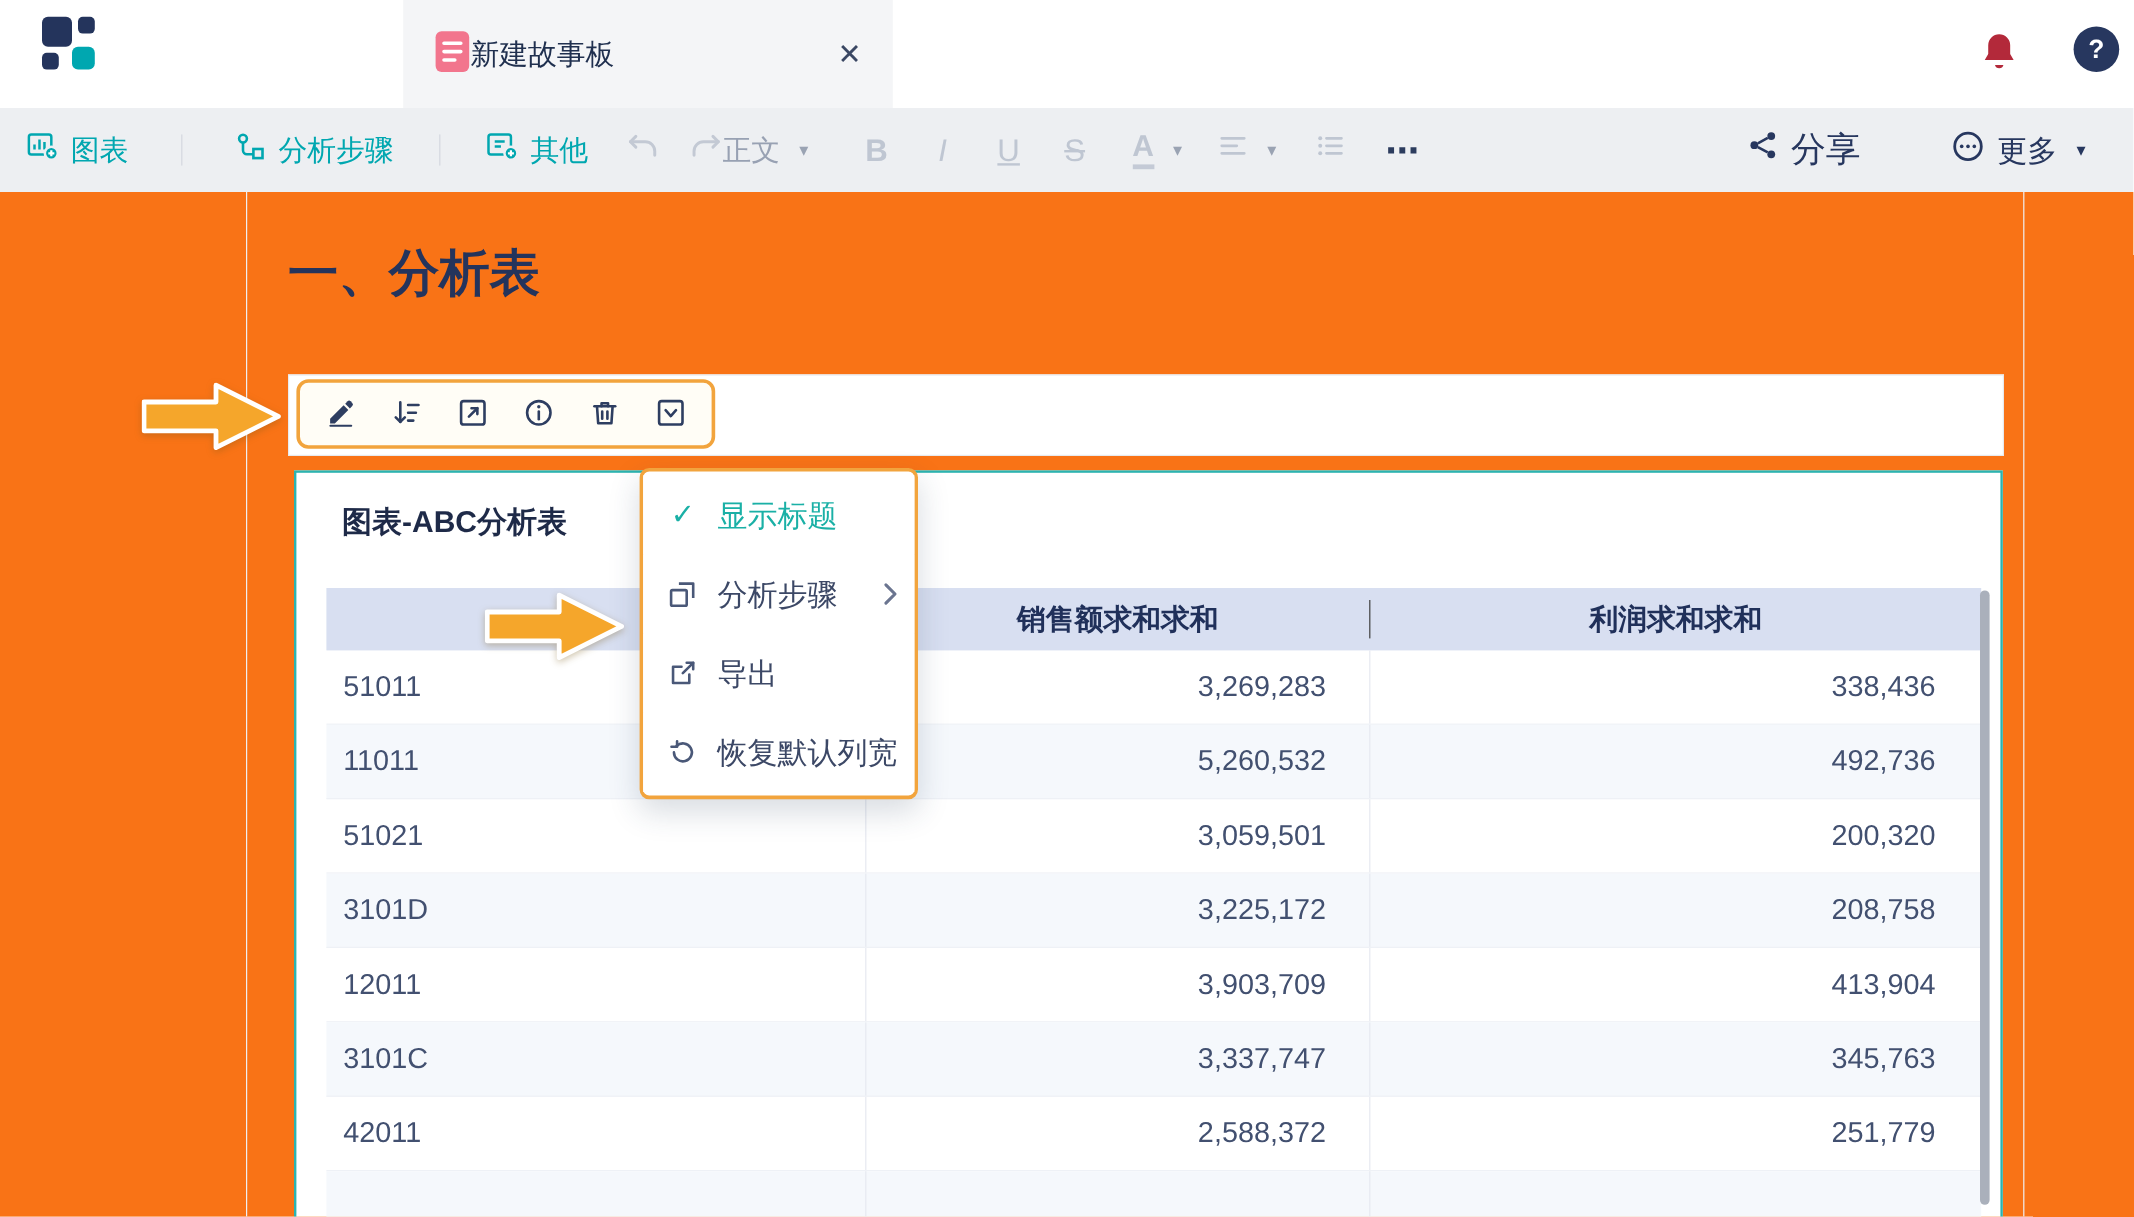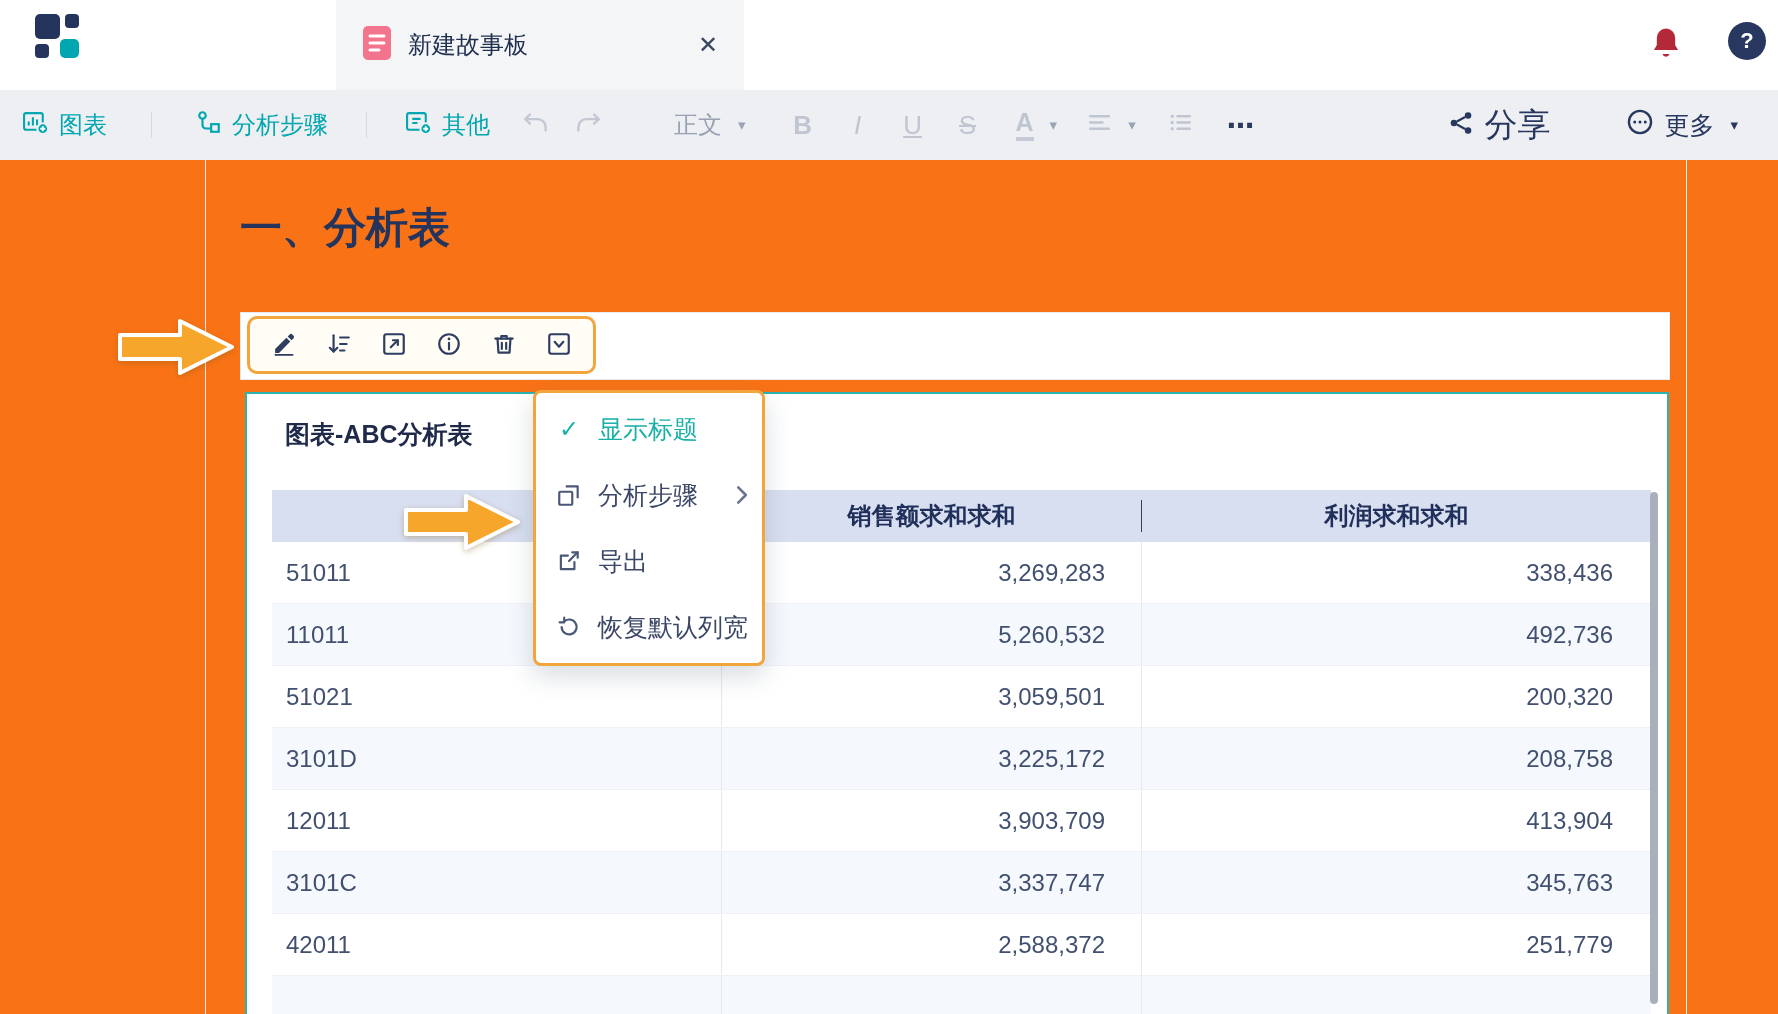--- a/index.html
+++ b/index.html
@@ -4,52 +4,52 @@
 <style>
   *{margin:0;padding:0;box-sizing:border-box}
   html,body{width:1778px;height:1014px}
   body{position:relative;overflow:hidden;background:#fff;color:#26365e;
        font-family:"Liberation Sans","DejaVu Sans",sans-serif}
 
   
   .topbar{position:absolute;top:0;left:0;width:1778px;height:90px;background:#fff}
   .logo{position:absolute;left:34px;top:13px;width:46px;height:46px;cursor:pointer}
   .tab{position:absolute;left:336px;top:0;width:408px;height:90px;background:#f4f5f7;
-       display:flex;align-items:center;gap:16px;padding:0 26px}
+       display:flex;align-items:center;padding:0 26px}
   .tab-title{font-size:24px;color:#20304f}
   .tab-close{margin-left:auto;background:none;border:none;font-size:24px;color:#3a4763;
              cursor:pointer;font-family:inherit}
   .bell{position:absolute;left:1650px;top:26px;cursor:pointer}
   .help{position:absolute;left:1728px;top:22px;width:38px;height:38px;border-radius:50%;
         background:#27375f;color:#fff;display:flex;align-items:center;justify-content:center;
         font-size:22px;font-weight:bold;cursor:pointer}
 
   
   .toolbar{position:absolute;top:90px;left:0;width:1778px;height:70px;background:#edeff2;
            display:flex;align-items:center;padding:0 40px 0 22px;font-size:24px}
   .tbtn{display:flex;align-items:center;gap:10px;background:none;border:none;
         font-family:inherit;font-size:24px;cursor:pointer;padding:0;color:inherit}
   .teal{color:#00a7b0}
   .sep{width:1px;height:26px;background:#d4d8df}
   .sep1{margin:0 44px}.sep2{margin:0 38px}
   .tb-undo{margin-left:32px}.tb-redo{margin-left:26px}
-  .tb-para{margin-left:72px;color:#98a1b3}
+  .tb-para{color:#98a1b3}
   .fmt{font-size:26px;color:#bfc6d2;width:34px;text-align:center;margin-right:21px;
        background:none;border:none;font-family:inherit;cursor:pointer}
   .b{font-weight:bold}.i{font-style:italic}.u{text-decoration:underline}.s{text-decoration:line-through}
   .tb-b{margin-left:40px}
   .tb-a{margin-left:10px}
   .fontA{color:#bfc6d2;font-weight:bold;font-size:25px;line-height:1;
          border-bottom:4px solid #c4cad6;padding-bottom:2px}
   .tb-align{margin-left:30px}.tb-list{margin-left:32px}
   .tb-dots{margin-left:34px;color:#2c3c5e;font-size:28px;font-weight:bold;letter-spacing:2px}
   .caret{font-size:15px;color:#9aa3b3;margin-left:6px}
   .caret.dk{color:#27375f}
   .spacer{flex:1}
-  .tb-share{color:#27375f;font-size:33px}
+  .tb-share{color:#27375f;font-size:29px}
   .tb-more{margin-left:76px;color:#27375f;font-size:25px}
 
   
   .canvas{position:absolute;top:160px;left:0;width:1778px;height:854px;background:#f97316;overflow:hidden}
   .page-edge{position:absolute;top:0;bottom:0;width:1px;background:#efeff2}
   .edge-l{left:205px}.edge-r{left:1686px}
   .heading{position:absolute;left:240px;top:40px;font-size:42px;font-weight:600;color:#24345c}
 
   .hover-bar{position:absolute;left:240px;top:152px;width:1430px;height:68px;
              background:#fff;border:1px solid #e7eaee}

